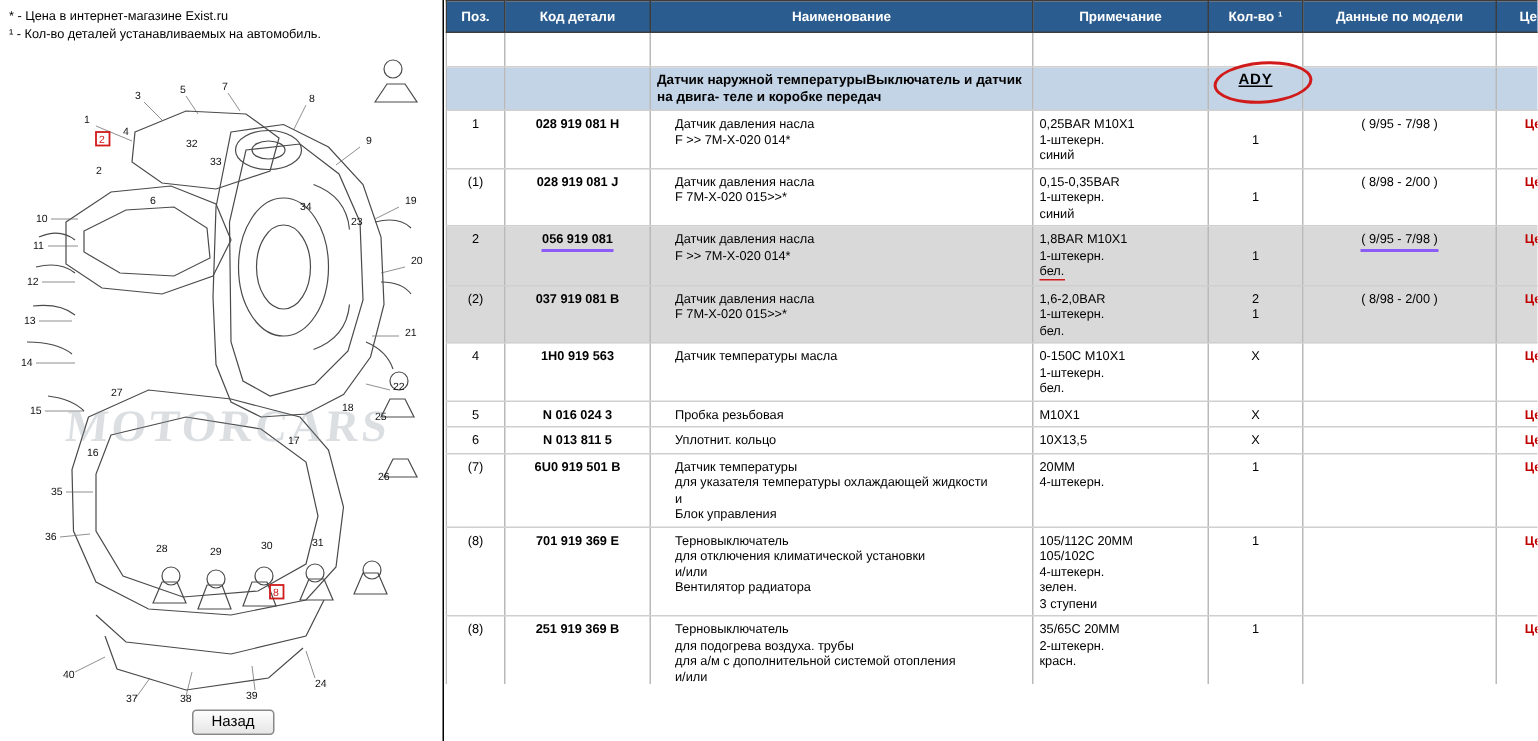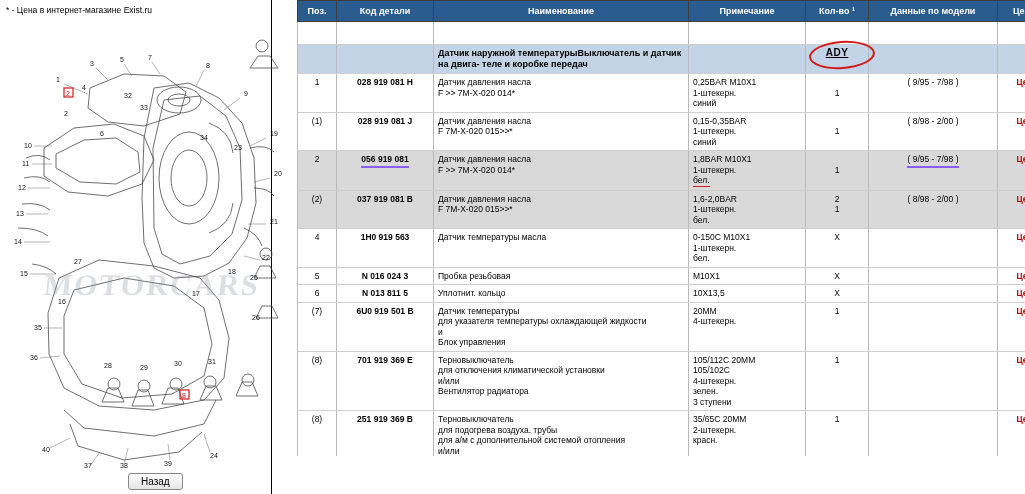--- a/index.html
+++ b/index.html
@@ -8,21 +8,21 @@
     background:#ffffff;
     font-family:"Liberation Sans", sans-serif;
     font-size:10px;
     color:#000;
     overflow:hidden;
   }
   .page{position:relative;width:1025px;height:494px;}
 
   
   .left{
-    position:absolute;left:0;top:0;width:272px;height:494px;
+    position:absolute;left:0;top:0;width:296px;height:494px;
     border-right:1px solid #000;
     box-sizing:border-box;
     background:#fff;
   }
   .legend{padding:4px 6px 0 6px;font-size:8.5px;line-height:12px;}
   .legend div{white-space:nowrap;}
 
   .diagram{
     position:absolute;left:4px;top:28px;width:288px;height:440px;
   }
@@ -78,21 +78,21 @@
   tr.spacer td{background:#ffffff;height:16px;border-bottom:1px solid #cfcfcf;}
   .c-pos{width:34px;text-align:center;}
   .c-code{width:92px;text-align:center;font-weight:bold;}
   .c-name{width:250px;}
   .c-note{width:112px;}
   .c-qty{width:58px;text-align:center;}
   .c-model{width:124px;text-align:center;}
   .c-price{width:54px;text-align:center;}
   .price{color:#c00000;font-weight:bold;font-size:8.5px;}
   .price-strike{color:#c00000;font-weight:bold;font-size:8.5px;text-decoration:line-through;}
-  .name-sub{display:block;}
+  .name-sub{display:block;margin-left:12px;}
   .note-line{display:block;}
   .qty-line{display:block;}
 
   
   .banner td{background:#c3d4e6;border-bottom:1px solid #9fb4c9;margin-left:40px;}
   .banner .b-title{font-weight:bold;font-size:9px;line-height:11px;}
   .ady-wrap{position:relative;display:inline-block;}
   .ady{
     font-weight:bold;font-size:10px;letter-spacing:.5px;text-decoration:underline;
   }
@@ -111,20 +111,21 @@
 </style>
 </head>
 <body>
 
 <div class="page">
 
   <div class="left">
 
     <div class="legend">
       <div>* - Цена в интернет-магазине Exist.ru</div>
+      <div>¹ - Кол-во деталей устанавливаемых на автомобиль.</div>
     </div>
 
     <div class="diagram">
       <svg width="288" height="440" viewBox="0 0 288 440" xmlns="http://www.w3.org/2000/svg">
         <g stroke="#4a4a4a" stroke-width="0.8" fill="none">
 
           <path d="M150 60 L185 55 L215 70 L238 95 L250 130 L252 175 L243 210 L225 235 L200 248 L170 250 L150 240 L140 215 L138 170 L140 110 Z"></path>
           <path d="M160 72 L196 68 L222 88 L236 120 L238 172 L228 206 L206 228 L176 236 L158 226 L150 200 L149 120 Z"></path>
           <ellipse cx="185" cy="150" rx="30" ry="46"></ellipse>
           <ellipse cx="185" cy="150" rx="18" ry="28"></ellipse>

